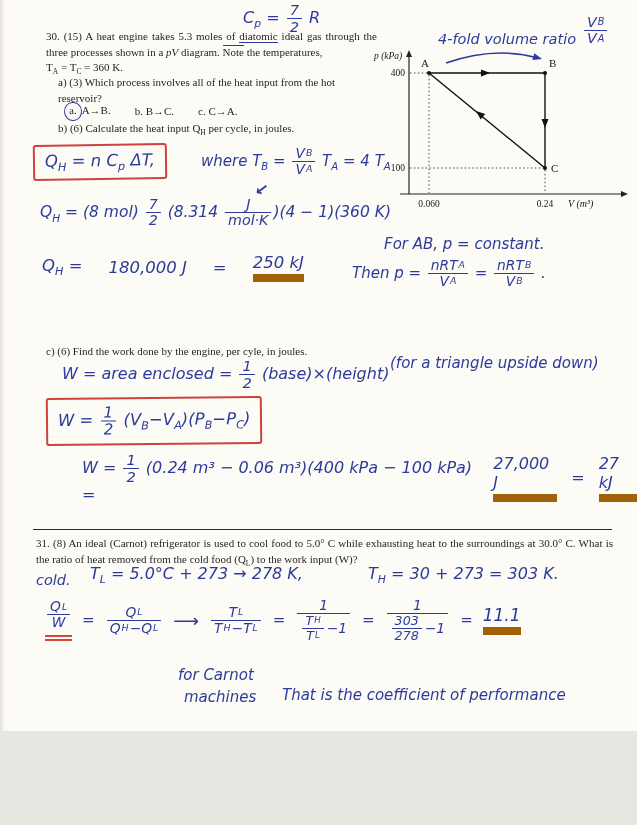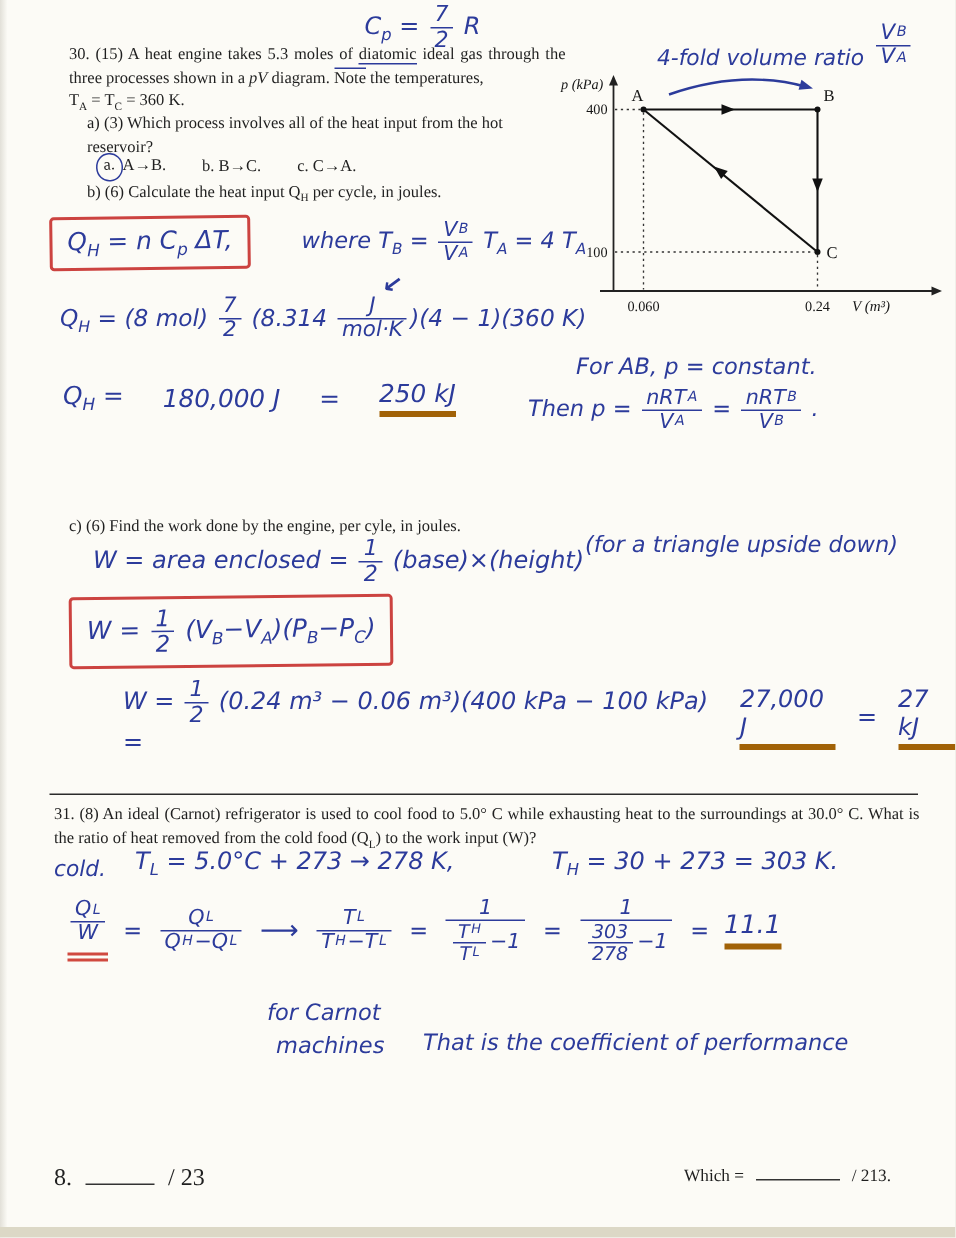--- a/index.html
+++ b/index.html
@@ -1,33 +1,33 @@
 <!DOCTYPE html>
 <html><head>
 <meta charset="utf-8">
 <style>
   html,body{margin:0;padding:0;background:#e8e6e0;}
-  #page{position:relative;width:637px;height:825px;background:#fcfbf6;overflow:hidden;
+  #page{position:relative;width:637px;height:731px;background:#fcfbf6;overflow:hidden;
         font-family:"Liberation Serif",serif;color:#1f1f1f;}
   .printed{font-family:"Liberation Serif",serif;color:#1f1f1f;font-size:11px;line-height:1.42;}
   .hw{font-family:"DejaVu Sans",sans-serif;font-style:italic;color:#2c3b9b;}
   .abs{position:absolute;}
   sub{font-size:0.68em;}
   .blue-ul{border-bottom:1.4px solid #2c3b9b;}
   .blue-ol{border-top:1.4px solid #2c3b9b;}
   .ital{font-style:italic;}
   
   .frac{display:inline-flex;flex-direction:column;align-items:center;vertical-align:middle;
         line-height:1.08;margin:0 2px;font-size:0.92em;}
   .fnum{border-bottom:1.4px solid currentColor;padding:0 3px;width:100%;box-sizing:border-box;
         text-align:center;display:flex;align-items:center;justify-content:center;gap:1px;}
   .fden{padding:0 3px;text-align:center;display:flex;align-items:center;justify-content:center;gap:1px;}
   
   .redbox{border:2px solid #cc4340;border-radius:3px;padding:5px 10px;display:inline-block;}
-  .redul{border-bottom:4px solid #a16207;padding-bottom:2px;}
+  .redul{border-bottom:8px solid #a16207;padding-bottom:2px;}
   .reddbl{border-bottom:6px double #d0493f;padding-bottom:5px;}
   .circle-a{display:inline-block;border:1.4px solid #2c3b9b;border-radius:50%;
             padding:0 4px 1px 4px;transform:rotate(-4deg);}
   .oprow{display:flex;gap:24px;align-items:center;}
   .eqrow{display:flex;align-items:center;}
   .divider{border-top:1.4px solid #2b2b2b;}
   .blank{display:inline-block;border-bottom:1.1px solid #333;height:11px;vertical-align:baseline;}
   .edge-left{position:absolute;left:0;top:0;width:5px;height:825px;
              background:linear-gradient(to right,#e2e0d8,#fcfbf6);}
   .edge-bottom{position:absolute;left:0;top:818px;width:637px;height:7px;background:#dcd8c6;}

